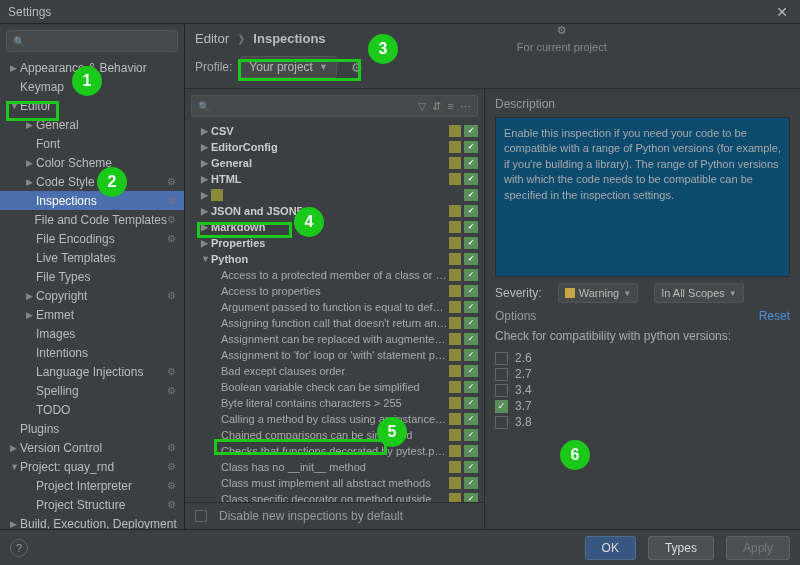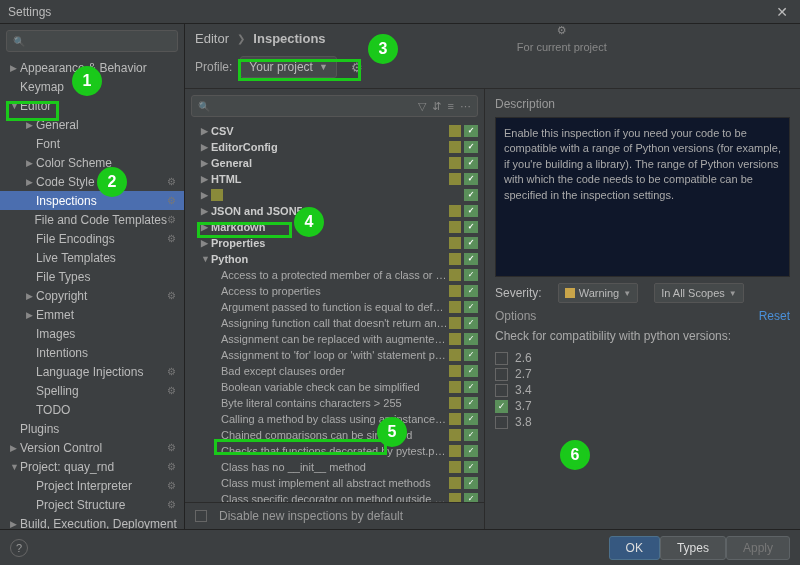--- a/index.html
+++ b/index.html
@@ -40,34 +40,34 @@
   .inslist .irow.cat { font-weight:bold; color:#ccc;}
   .inslist .irow.cat .arrow{ width:10px; display:inline-block; font-size:9px; color:#888;}
   .inslist .irow.sub { padding-left:36px; color:#aaa;}
   .inslist .irow .chk { margin-left:auto; width:14px; text-align:center; color:#fff; background:#5a8f5a; font-size:8px; height:12px; line-height:12px; margin-right:6px;}
   .inslist .irow .chk2 { width:12px; height:12px; margin-right:3px; background:#8a8a3a;}
   .inslist .irow .txt { overflow:hidden; text-overflow:ellipsis; flex:1;}
   .disable-row { border-top:1px solid #2b2b2b; padding:6px 10px; display:flex; align-items:center; gap:12px; color:#999;}
   .disable-row .cb { width:12px; height:12px; border:1px solid #666;}
   .right { flex:1; display:flex; flex-direction:column; padding:8px 10px; gap:6px; }
   .right .sect { color:#999;}
-  .right .desc { background:#0f172a; border:1px solid #2b2b2b; padding:8px; color:#aaa; font-size:11px; line-height:1.4; height:160px;}
+  .right .desc { background:#0c4a6e; border:1px solid #2b2b2b; padding:8px; color:#aaa; font-size:11px; line-height:1.4; height:160px;}
   .right .sevrow { display:flex; align-items:center; gap:16px;}
   .right .pill { background:#45494a; border:1px solid #555; height:20px; display:flex; align-items:center; padding:0 6px; gap:4px; border-radius:2px; font-size:11px;}
   .right .pill .sq { width:10px; height:10px; background:#c9a54a;}
   .right .pill .dd{ font-size:8px; color:#999;}
   .right .optrow { display:flex; justify-content:space-between; align-items:center; color:#999;}
   .right .reset { color:#4a90d9;}
   .right .versions { display:flex; flex-direction:column; gap:2px; padding-top:2px;}
   .right .versions .v { display:flex; align-items:center; gap:7px; color:#aaa; }
   .right .versions .v .vbox { width:13px; height:13px; border:1px solid #666; display:flex; align-items:center; justify-content:center; font-size:9px; color:#fff;}
   .right .versions .v.checked .vbox { background:#5a8f5a; border-color:#5a8f5a;}
   .footer { height:36px; border-top:1px solid #222; display:flex; align-items:center; padding:0 10px; background:#3c3f41;}
   .footer .help { width:18px; height:18px; border:1px solid #666; border-radius:50%; display:flex; align-items:center; justify-content:center; color:#999; font-size:11px;}
-  .footer .btns { margin-left:auto; display:flex; gap:0;}
+  .footer .btns { margin-left:auto; display:flex; gap:12px;}
   .footer button { height:24px; padding:0 16px; background:#4c5052; border:1px solid #5e6366; color:#ddd; font-size:12px; border-radius:3px;}
   .footer button.primary { background:#365880; border-color:#4c708c;}
   .footer button.disabled { color:#777;}
 </style>
 </head>
 <body>
 
 <div class="hl" style="left:6px; top:101px; width:53px; height:20px;"></div>
 <div class="hl" style="left:238px; top:59px; width:123px; height:22px;"></div>
 <div class="hl" style="left:197px; top:222px; width:95px; height:16px;"></div>

